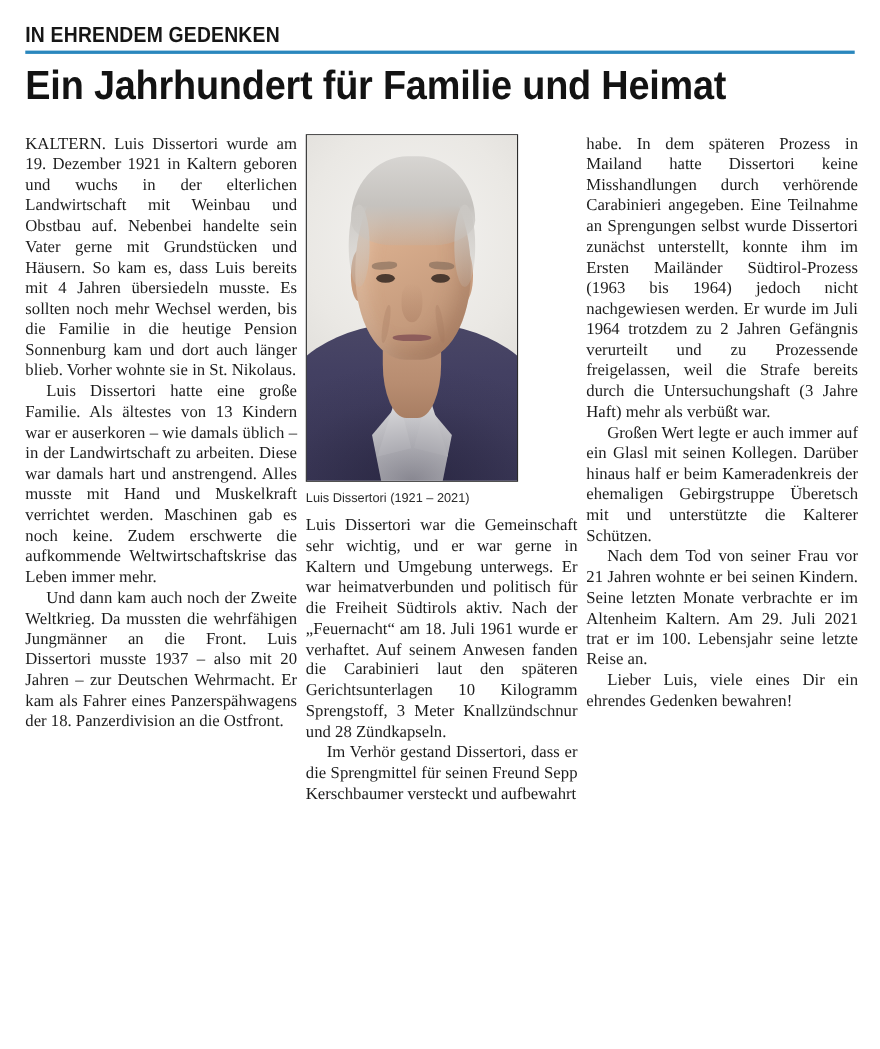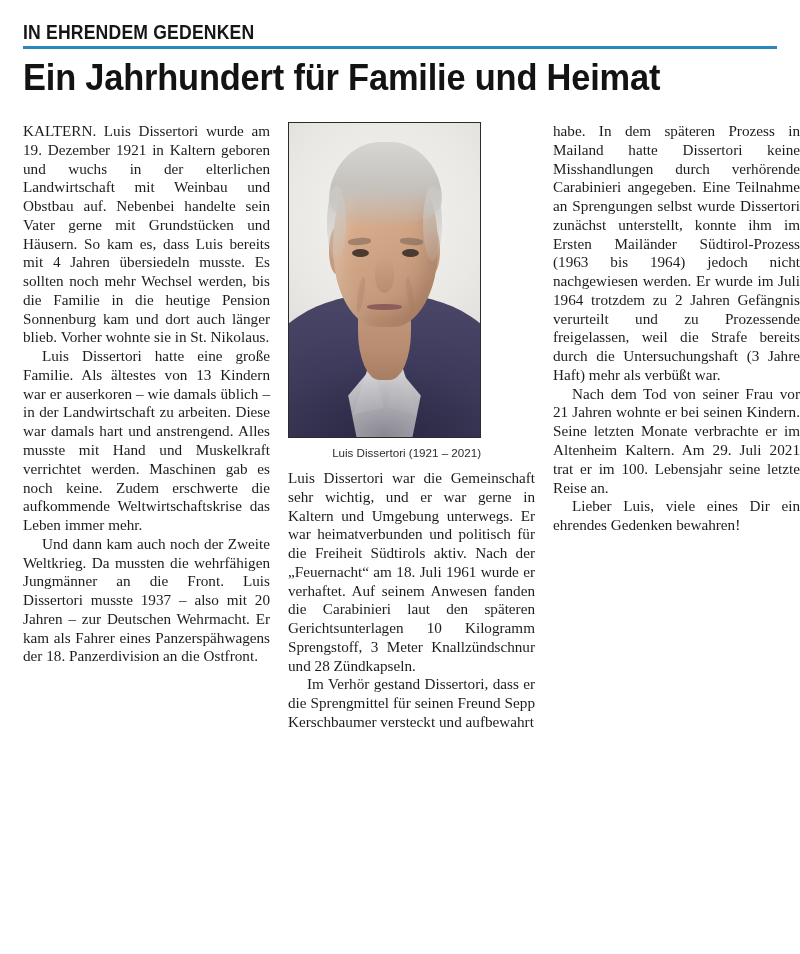--- a/index.html
+++ b/index.html
@@ -56,21 +56,21 @@
     margin-top: 9px;
     transform: scaleX(0.93);
     transform-origin: left center;
     white-space: nowrap;
   }
 
   
   .columns {
     margin-top: 16px;
     display: flex;
-    gap: 18px;
+    gap: 8px;
     align-items: flex-start;
   }
   .col {
     width: 247px;
     flex: 0 0 247px;
   }
   .col p {
     margin: 0;
     font-size: 15.2px;
     line-height: 1.235;
@@ -264,21 +264,20 @@
   .cheek-line-l { left: 36%; transform: rotate(9deg); }
   .cheek-line-r { right: 35%; transform: rotate(-9deg); }
 
   .caption {
     font-family: "Liberation Sans", "DejaVu Sans", sans-serif;
     font-size: 11.6px;
     line-height: 1.3;
     color: #2b2b2b;
     margin-top: 7px;
     margin-bottom: 9px;
-    text-align: right;
   }
 </style>
 </head>
 <body>
 
 <div class="page">
 
   <div class="kicker-block">
     <div class="kicker">IN EHRENDEM GEDENKEN</div>
     <div class="kicker-rule" style="background: rgb(42, 135, 189);"></div>
@@ -322,18 +321,19 @@
           </div>
         </div>
         <figcaption class="caption">Luis Dissertori (1921 – 2021)</figcaption>
       </figure>
       <p>Luis Dissertori war die Gemeinschaft sehr wichtig, und er war gerne in Kaltern und Umgebung unterwegs. Er war heimatverbunden und politisch für die Freiheit Südtirols aktiv. Nach der „Feuernacht“ am 18. Juli 1961 wurde er verhaftet. Auf seinem Anwesen fanden die Carabinieri laut den späteren Gerichtsunterlagen 10 Kilogramm Sprengstoff, 3 Meter Knallzündschnur und 28 Zündkapseln.</p>
       <p>Im Verhör gestand Dissertori, dass er die Sprengmittel für seinen Freund Sepp Kerschbaumer versteckt und aufbewahrt</p>
     </div>
 
     <div class="col">
       <p class="lead">habe. In dem späteren Prozess in Mailand hatte Dissertori keine Misshandlungen durch verhörende Carabinieri angegeben. Eine Teilnahme an Sprengungen selbst wurde Dissertori zunächst unterstellt, konnte ihm im Ersten Mailänder Südtirol-Prozess (1963 bis 1964) jedoch nicht nachgewiesen werden. Er wurde im Juli 1964 trotzdem zu 2 Jahren Gefängnis verurteilt und zu Prozessende freigelassen, weil die Strafe bereits durch die Untersuchungshaft (3 Jahre Haft) mehr als verbüßt war.</p>
+      <p>Großen Wert legte er auch immer auf ein Glasl mit seinen Kollegen. Darüber hinaus half er beim Kameradenkreis der ehemaligen Gebirgstruppe Überetsch mit und unterstützte die Kalterer Schützen.</p>
       <p>Nach dem Tod von seiner Frau vor 21 Jahren wohnte er bei seinen Kindern. Seine letzten Monate verbrachte er im Altenheim Kaltern. Am 29. Juli 2021 trat er im 100. Lebensjahr seine letzte Reise an.</p>
       <p>Lieber Luis, viele eines Dir ein ehrendes Gedenken bewahren!</p>
     </div>
 
   </div>
 </div>
 
 </body></html>

